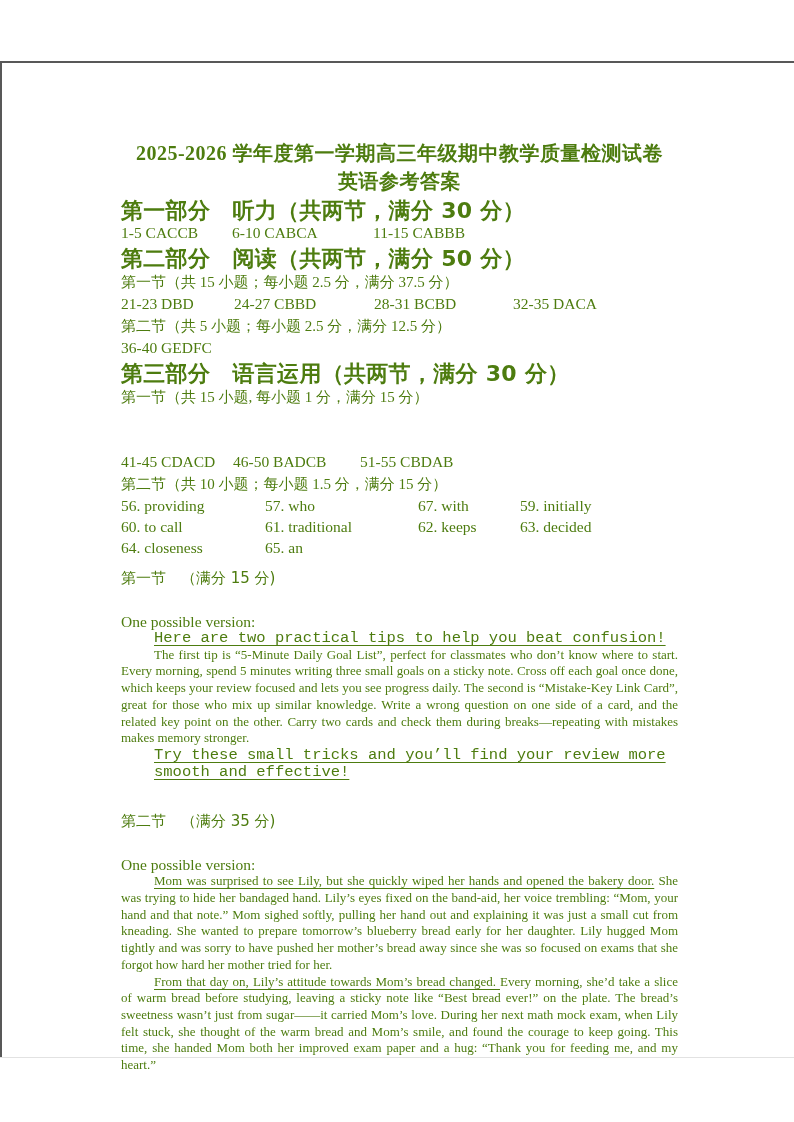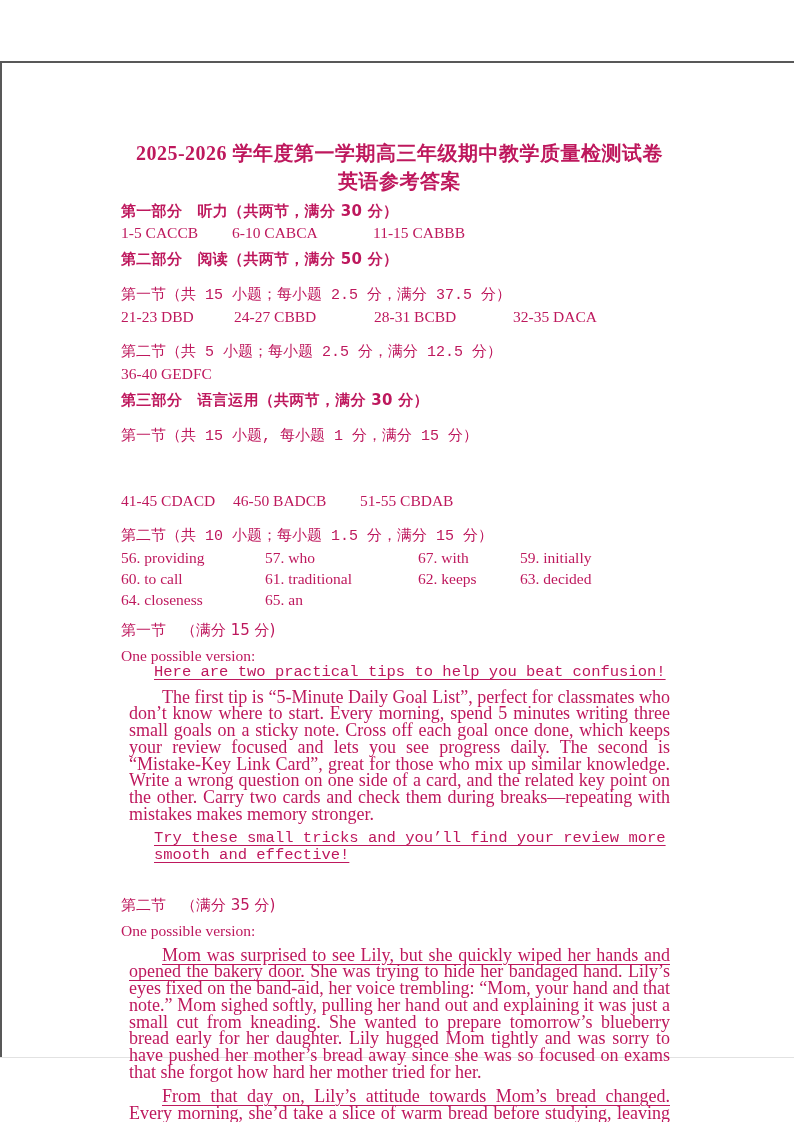--- a/index.html
+++ b/index.html
@@ -8,21 +8,21 @@
     background: #ffffff;
     width: 794px;
     height: 1122px;
     overflow: hidden;
   }
   .canvas {
     position: relative;
     width: 660px;
     height: 1122px;
     background: #ffffff;
-    color: #be185d;
+    color: #4d7c0f;
   }
   .border-top {
     position: absolute;
     left: 0; top: 61px;
     width: 794px; height: 2px;
     background: #585858;
   }
   .border-left {
     position: absolute;
     left: 0; top: 61px;
@@ -45,30 +45,30 @@
     font-family: "Liberation Serif", "DejaVu Sans", sans-serif;
     font-weight: 700;
     font-size: 20px;
     line-height: 28px;
     text-align: center;
     letter-spacing: 0.5px;
   }
   .h-part {
     font-family: "DejaVu Sans", sans-serif;
     font-weight: 700;
-    font-size: 15px;
+    font-size: 22px;
     line-height: 22px;
     margin-top: 5px;
     letter-spacing: 0.3px;
   }
   .cn-line {
-    font-family: Liberation Mono, monospace;
+    font-family: Liberation Serif, serif;
     font-size: 15px;
     line-height: 21px;
-    margin-top: 15px;
+    margin-top: 2px;
   }
   .ans-row {
     font-family: "Liberation Serif", "DejaVu Serif", serif;
     font-size: 15.5px;
     line-height: 20px;
     margin-top: 1px;
     display: grid;
   }
   .grid-listen  { grid-template-columns: 111px 141px 121px 1fr; }
   .grid-read    { grid-template-columns: 113px 140px 139px 1fr; }
@@ -79,28 +79,28 @@
     font-family: "DejaVu Sans", sans-serif;
     font-size: 15px;
     line-height: 21px;
     margin-top: 10px;
   }
   .sec-label-2 { margin-top: 31px; }
   .version {
     font-family: "Liberation Serif", "DejaVu Serif", serif;
     font-size: 15.5px;
     line-height: 17px;
-    margin-top: 6px;
+    margin-top: 24px;
   }
   .essay {
     font-family: "Liberation Serif", "DejaVu Serif", serif;
-    font-size: 18px;
+    font-size: 13px;
     line-height: 16.7px;
     text-align: justify;
-    margin: 8px;
+    margin: 0;
   }
   .essay-line-indent {
     font-family: Liberation Mono, monospace;
     font-size: 15.5px;
     line-height: 16.7px;
     margin: 0;
     padding-left: 33px;
   }
   .essay-indent { text-indent: 33px; }
   .u { text-decoration: underline; text-underline-offset: 3px; }

